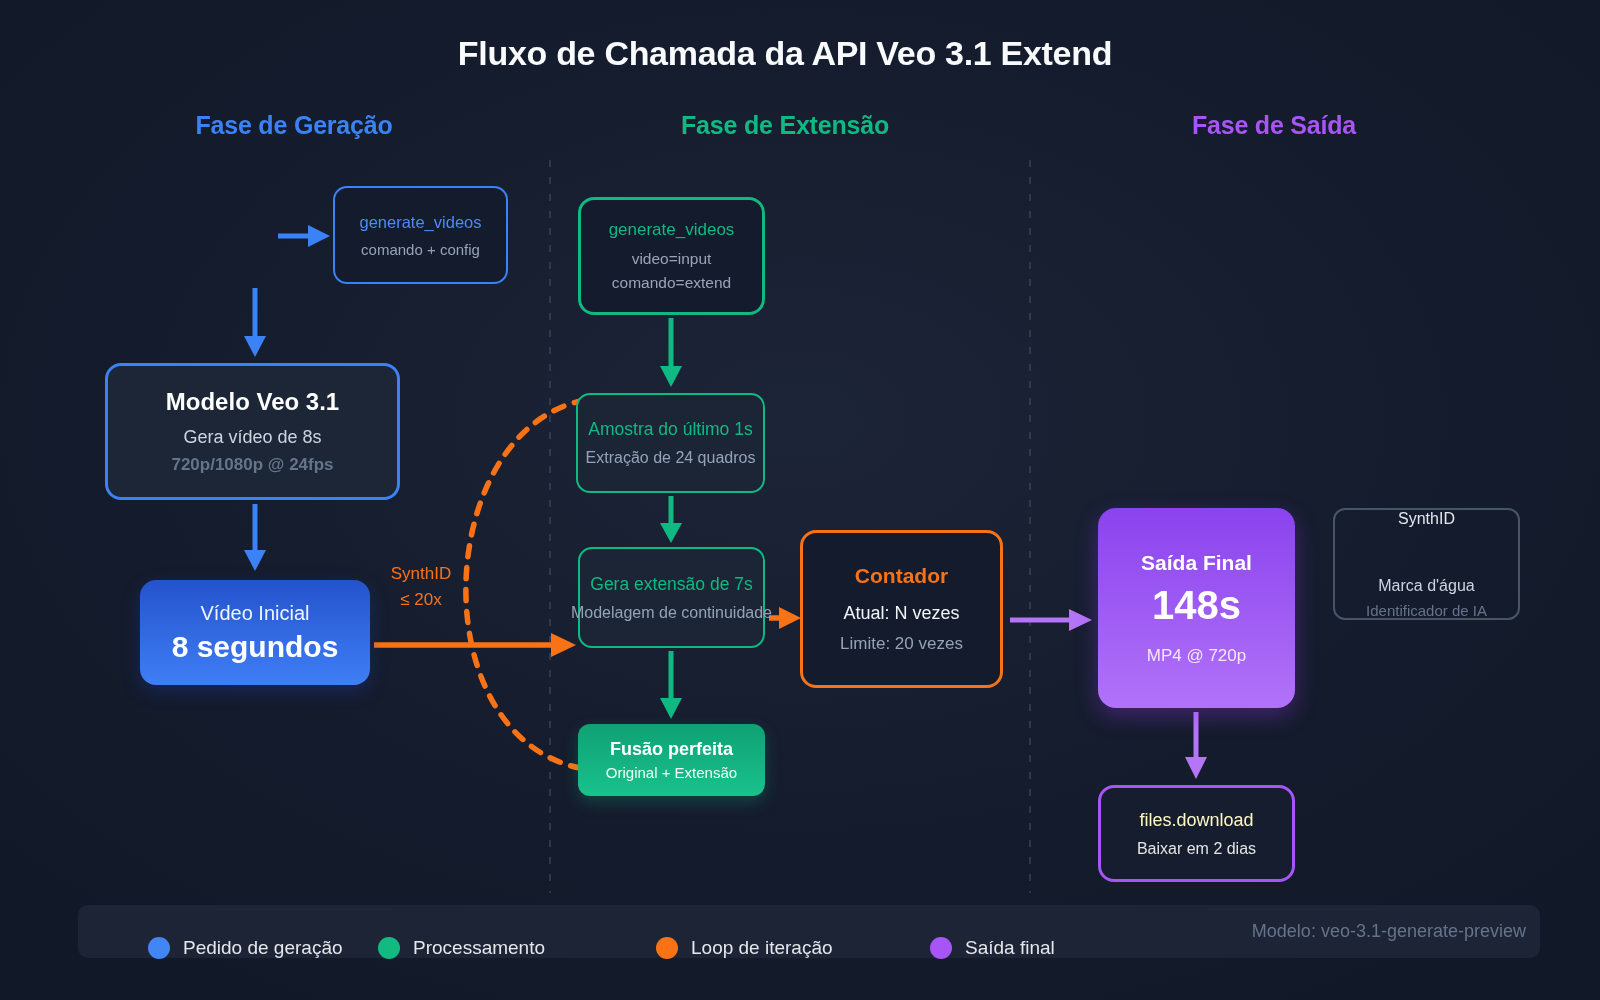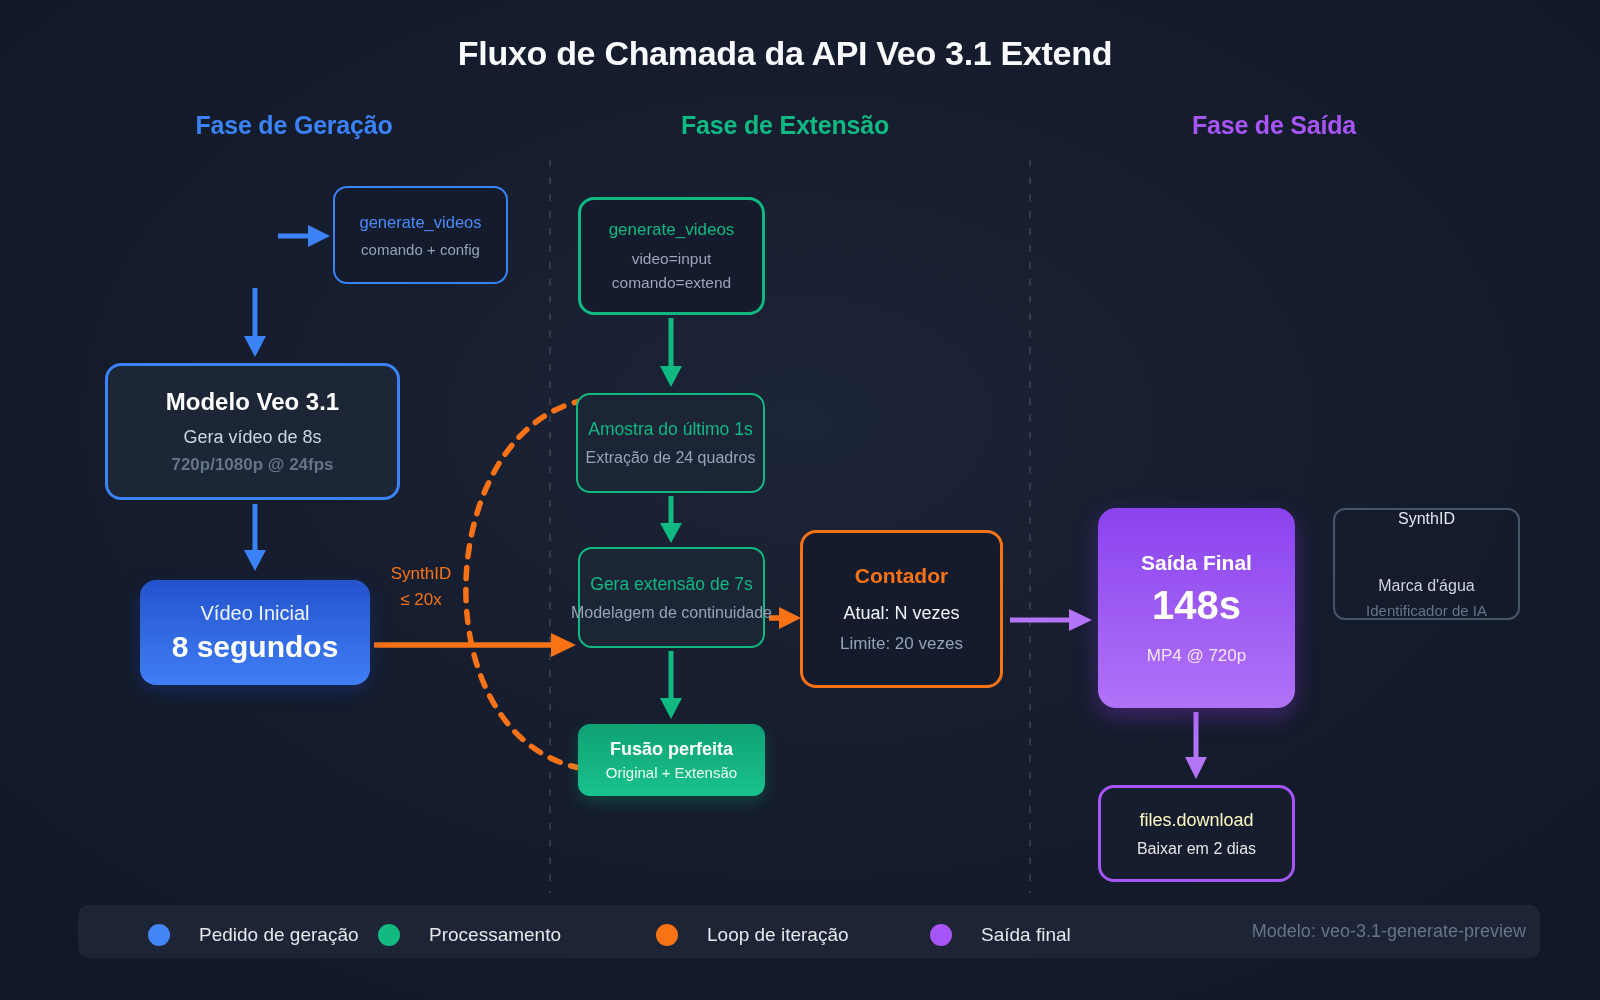--- a/index.html
+++ b/index.html
@@ -99,21 +99,21 @@
     border:3px solid #a855f7;border-radius:16px;}
   .n-files .t1{font-size:18px;font-weight:400;color:#fef9c3;margin-bottom:9px;}
   .n-files .t2{font-size:16px;color:#e5e5e5;}
 
   .loop-label{position:absolute;left:361px;top:561px;width:120px;text-align:center;
     color:#f97316;font-size:17px;line-height:26px;}
 
   
   .legend{position:absolute;left:78px;top:905px;width:1462px;height:53px;
     background:#1d2436;border-radius:10px;}
-  .legend-item{position:absolute;top:3px;height:53px;display:flex;align-items:center;gap:29px;}
+  .legend-item{position:absolute;top:16px;height:53px;display:flex;align-items:center;gap:13px;}
   .legend-dot{width:22px;height:22px;border-radius:50%;flex:none;}
   .legend-label{font-size:19px;color:#e5e7eb;white-space:nowrap;}
   .li-0{left:70px;}.li-1{left:300px;}.li-2{left:578px;}.li-3{left:852px;}
   .d-0{background:#4285f4;}.d-1{background:#12b981;}.d-2{background:#f97316;}.d-3{background:#a855f7;}
   .legend-model{position:absolute;right:14px;top:0;height:53px;display:flex;align-items:center;
     font-size:18px;color:#64748b;}
 </style>
 </head>
 <body>
 

